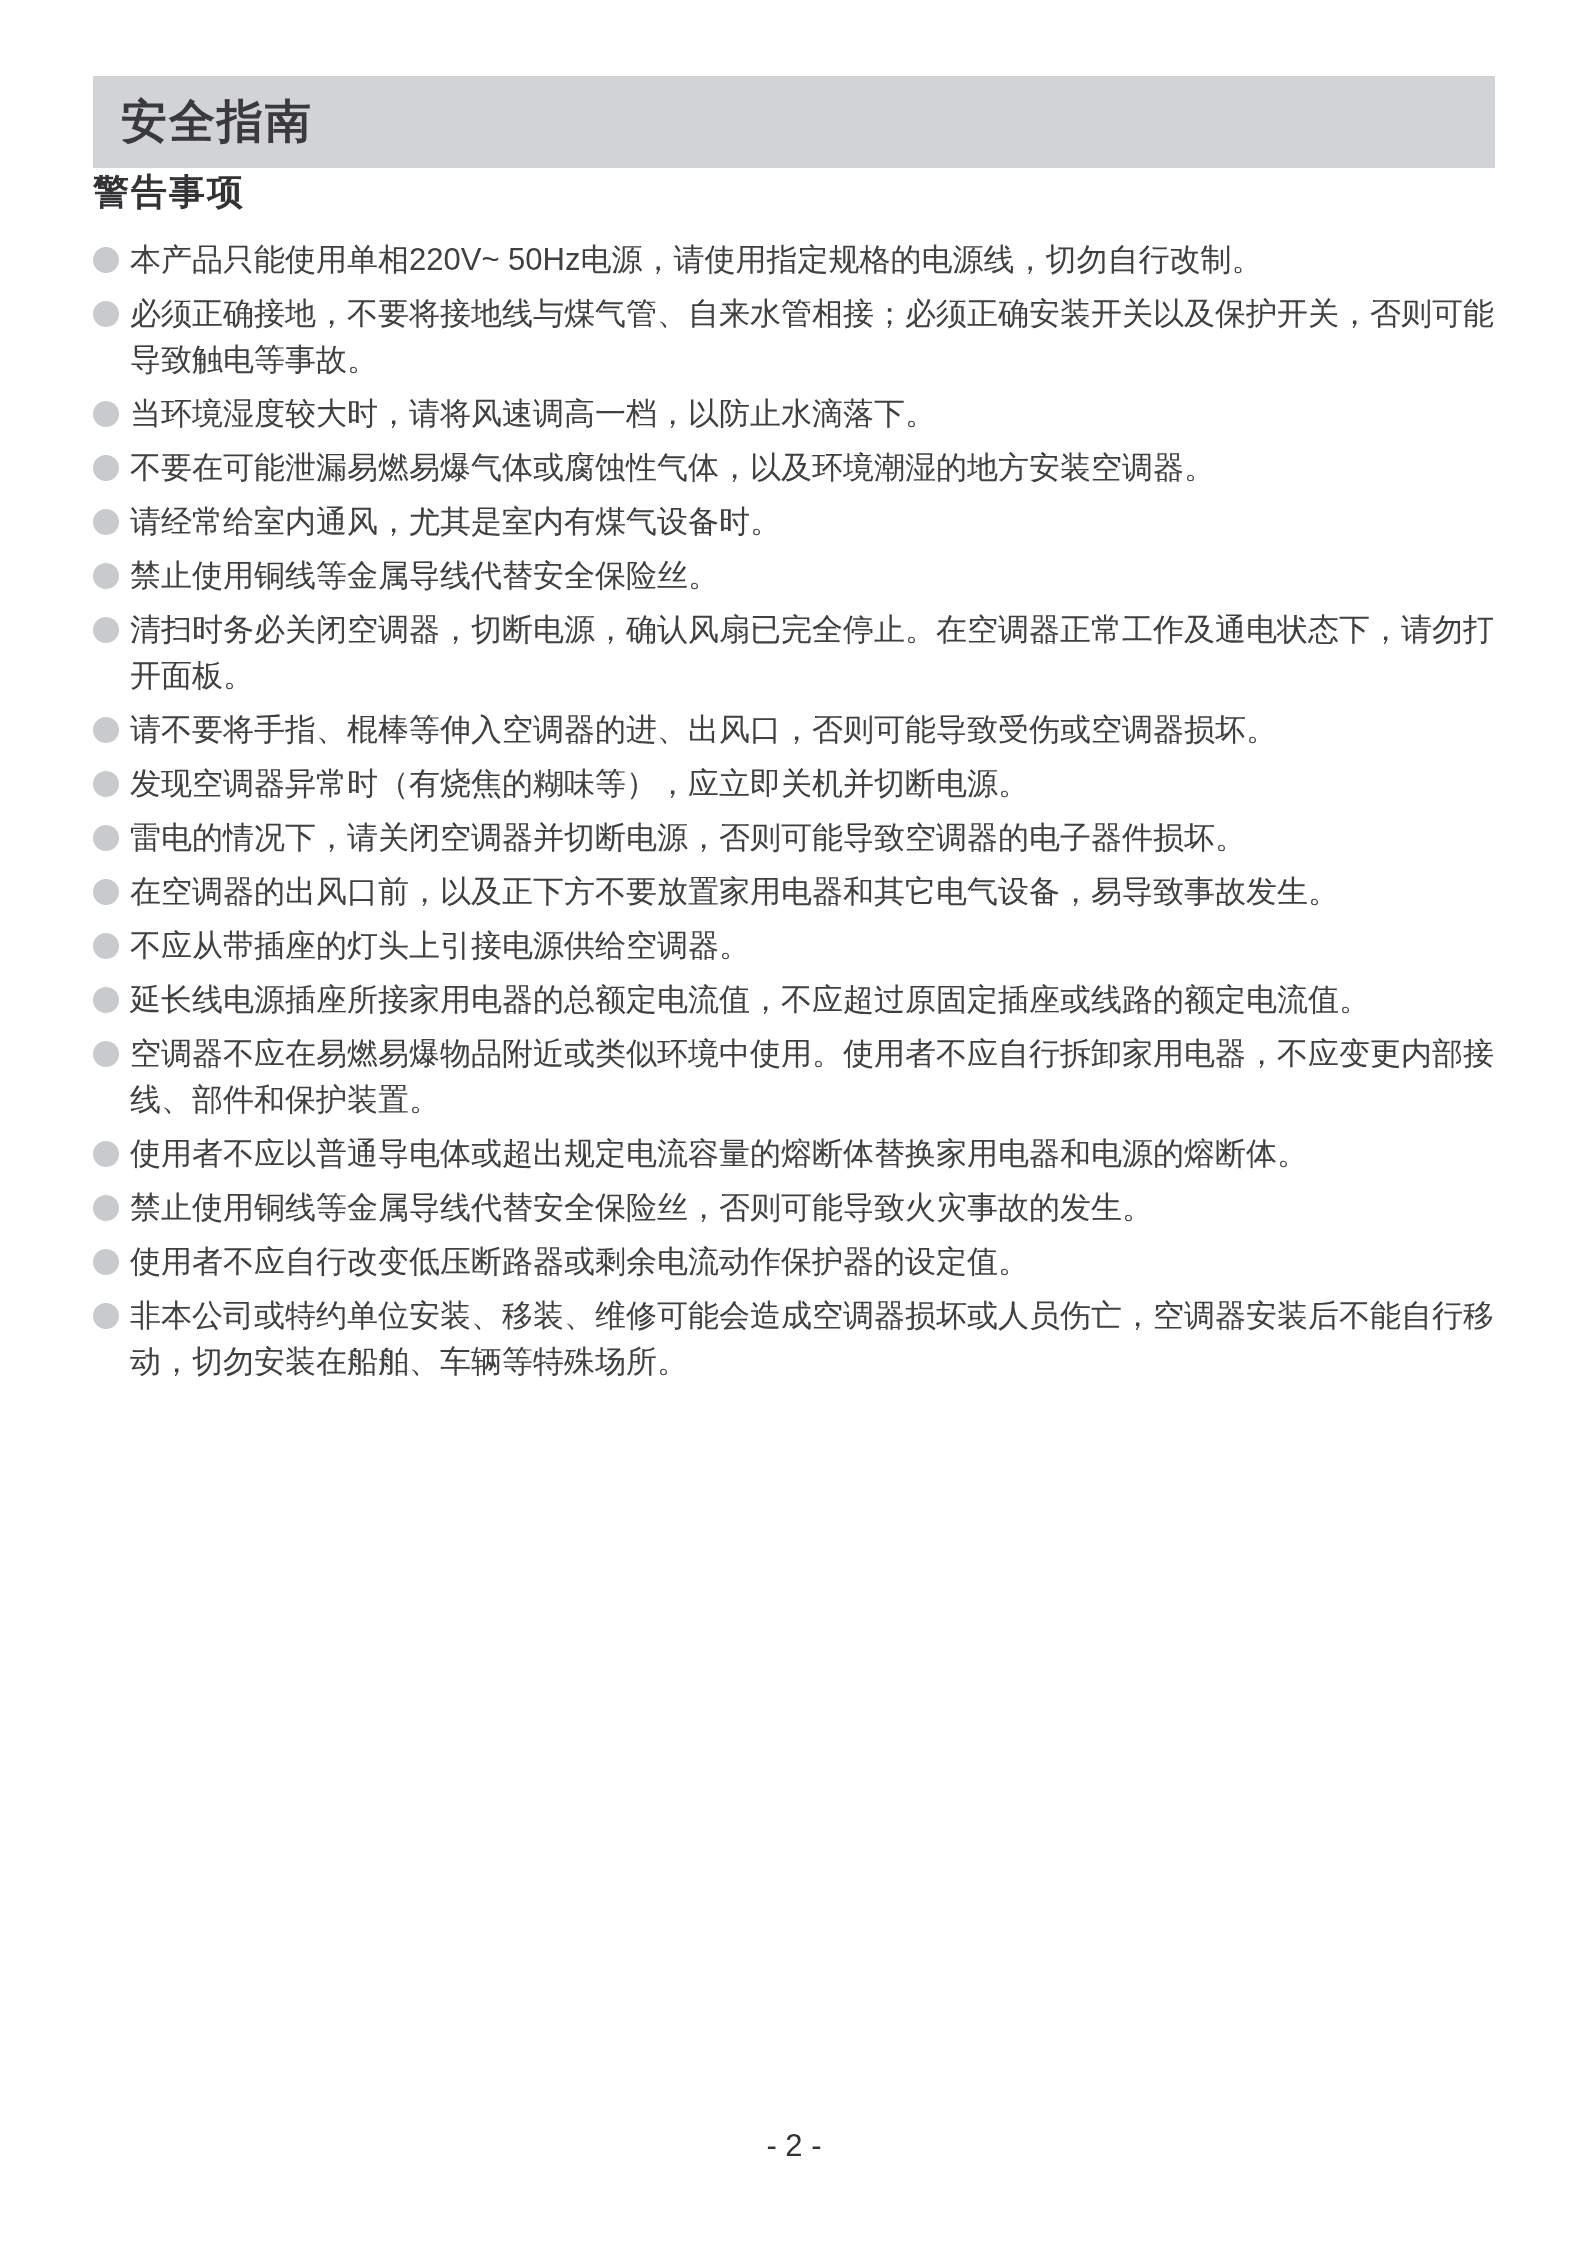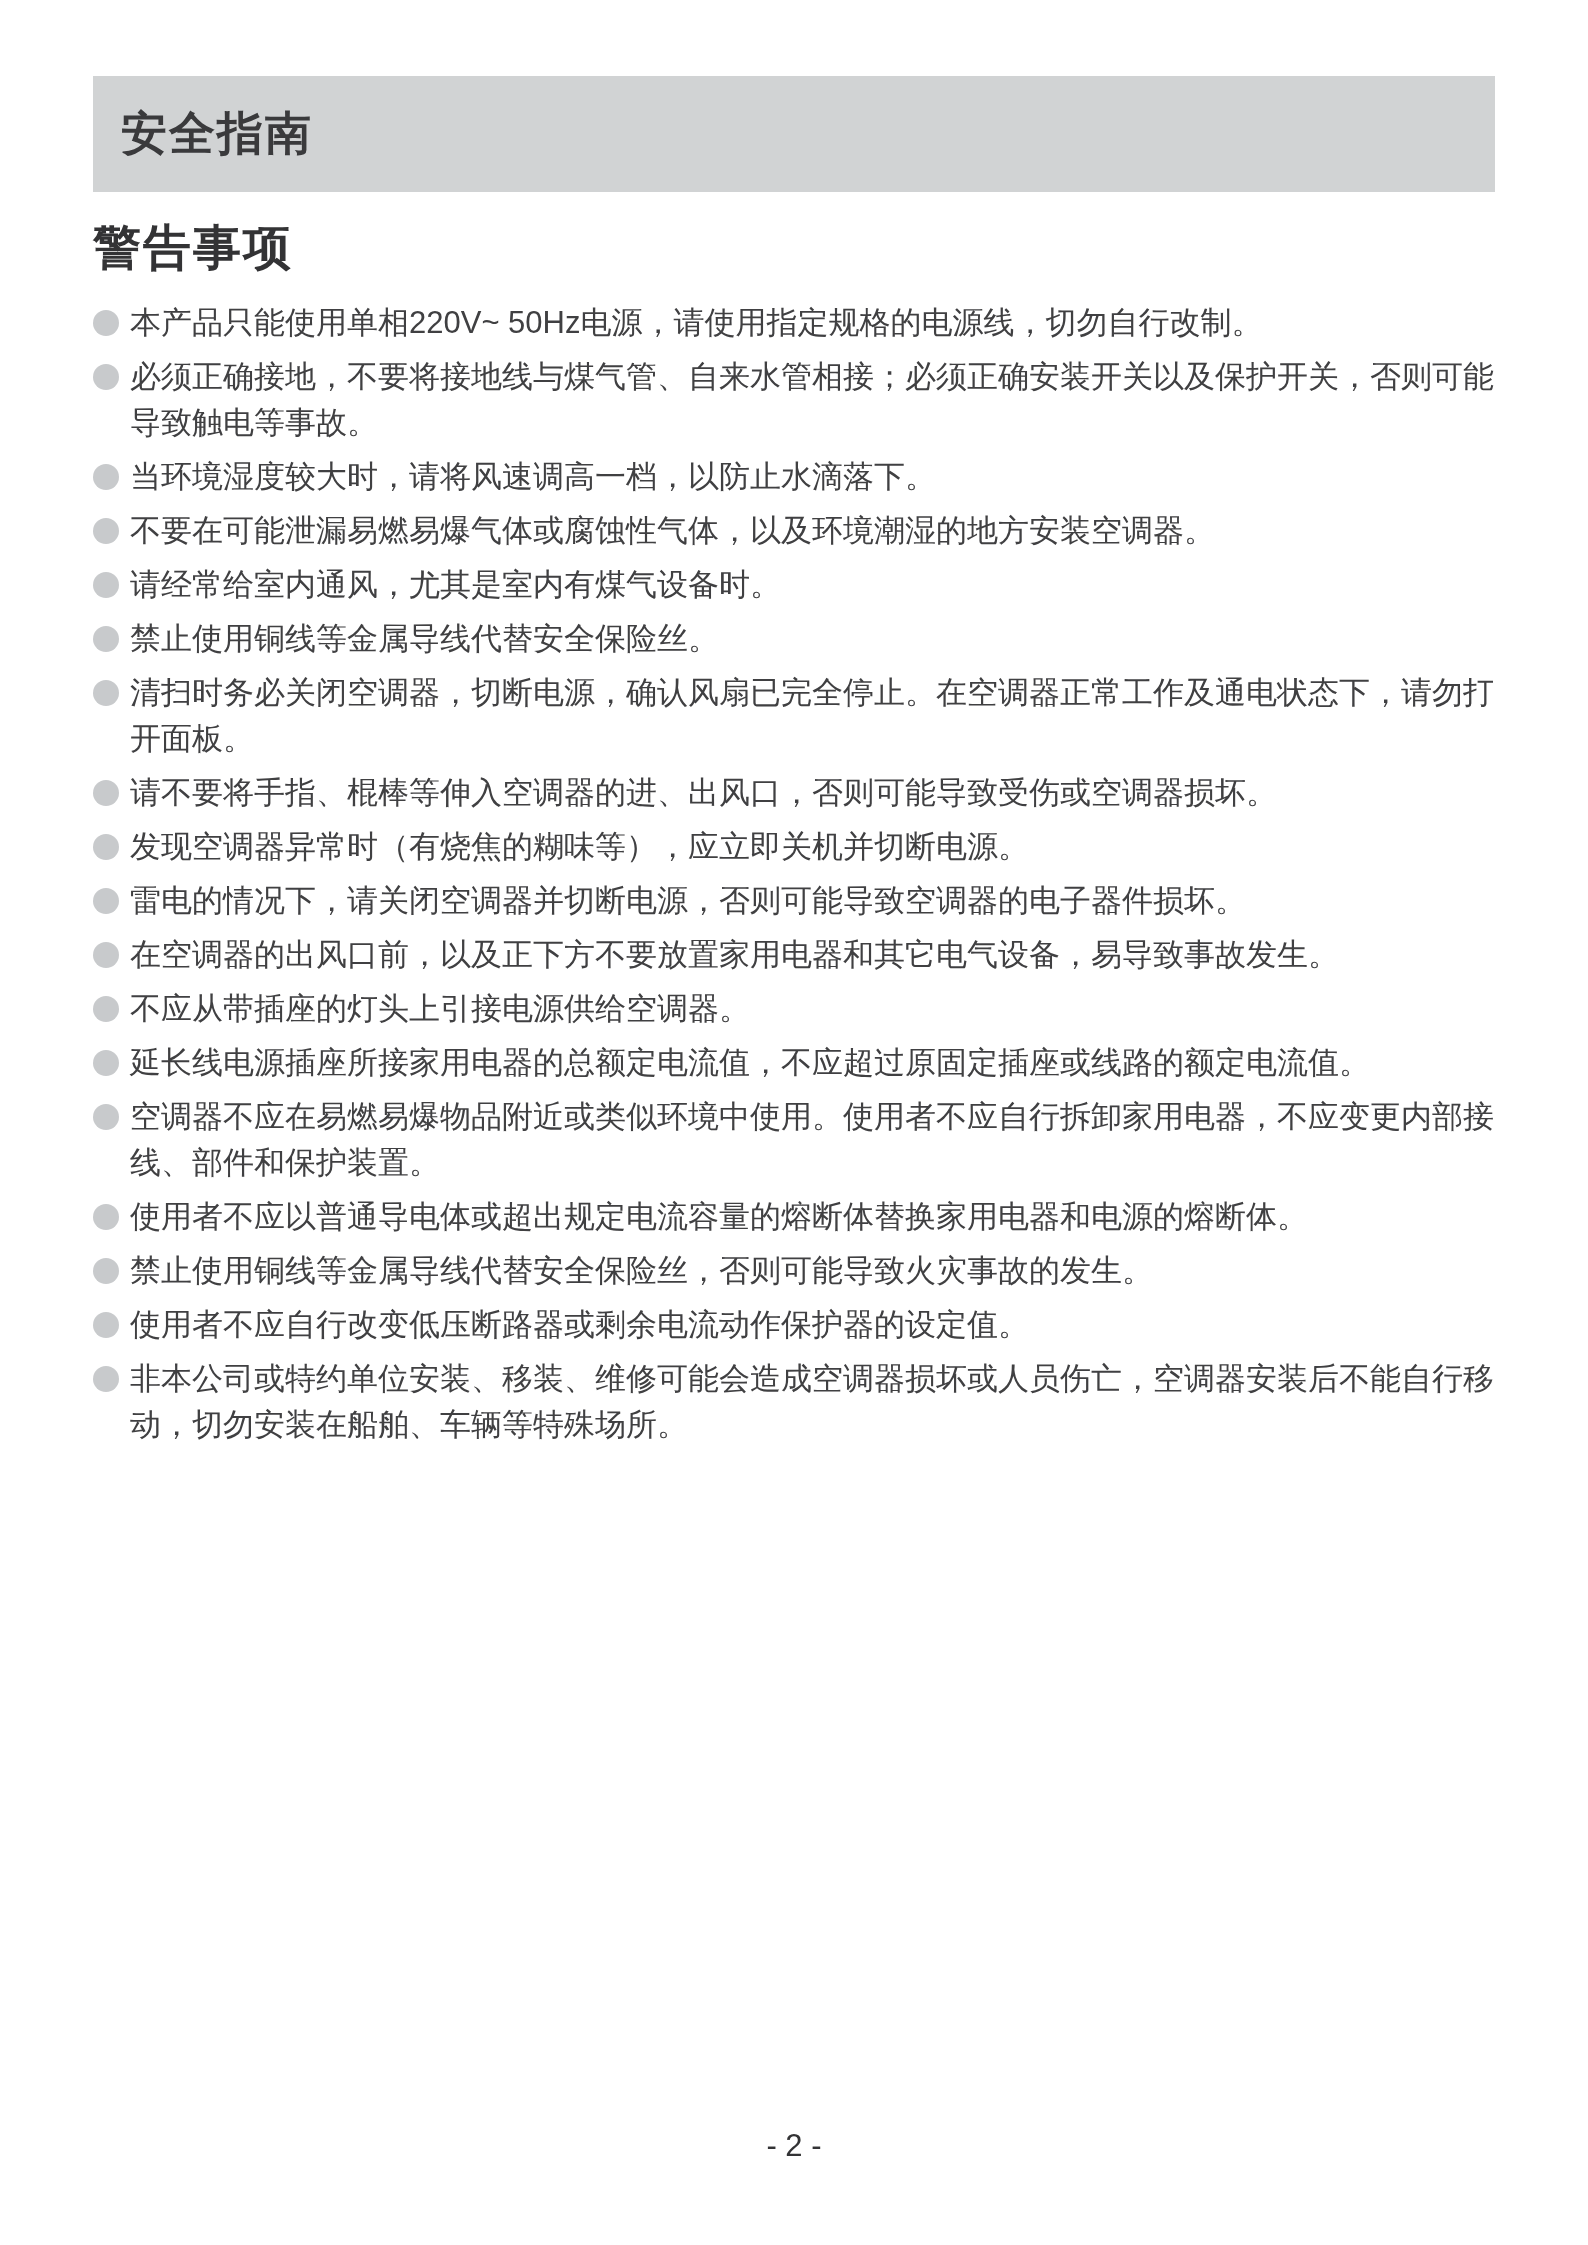--- a/index.html
+++ b/index.html
@@ -14,36 +14,35 @@
     font-family: "Liberation Sans", "DejaVu Sans", sans-serif;
   }
   .page {
     position: absolute;
     left: 93px;
     top: 0;
     width: 1402px;
   }
   .header-bar {
     margin-top: 76px;
-    height: 116px;
+    height: 92px;
     background: #d1d3d4;
     display: flex;
     align-items: center;
     padding-left: 28px;
     box-sizing: border-box;
   }
   .header-title {
     font-size: 46px;
     font-weight: bold;
     color: #3a3a3c;
     letter-spacing: 2px;
   }
   .section-title {
-    margin-top: 24px;
-    font-size: 48px;
+    font-size: 36px;
     font-weight: bold;
     color: #333335;
     letter-spacing: 2px;
   }
   ul.warning-list {
     list-style: none;
     margin: 20px 0 0 0;
     padding: 0;
   }
   ul.warning-list li {

